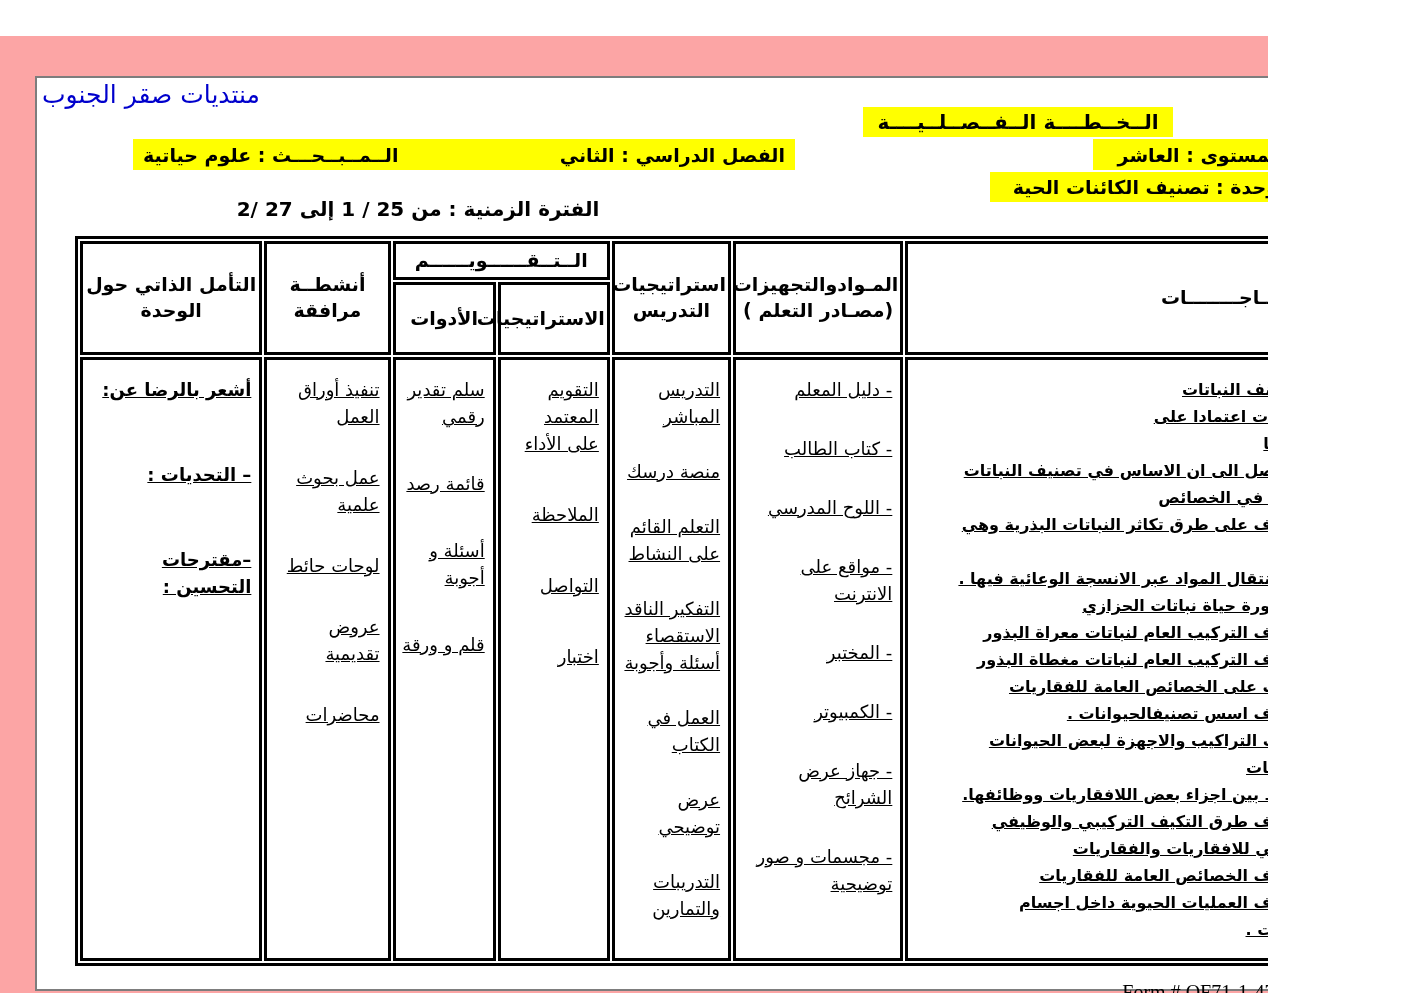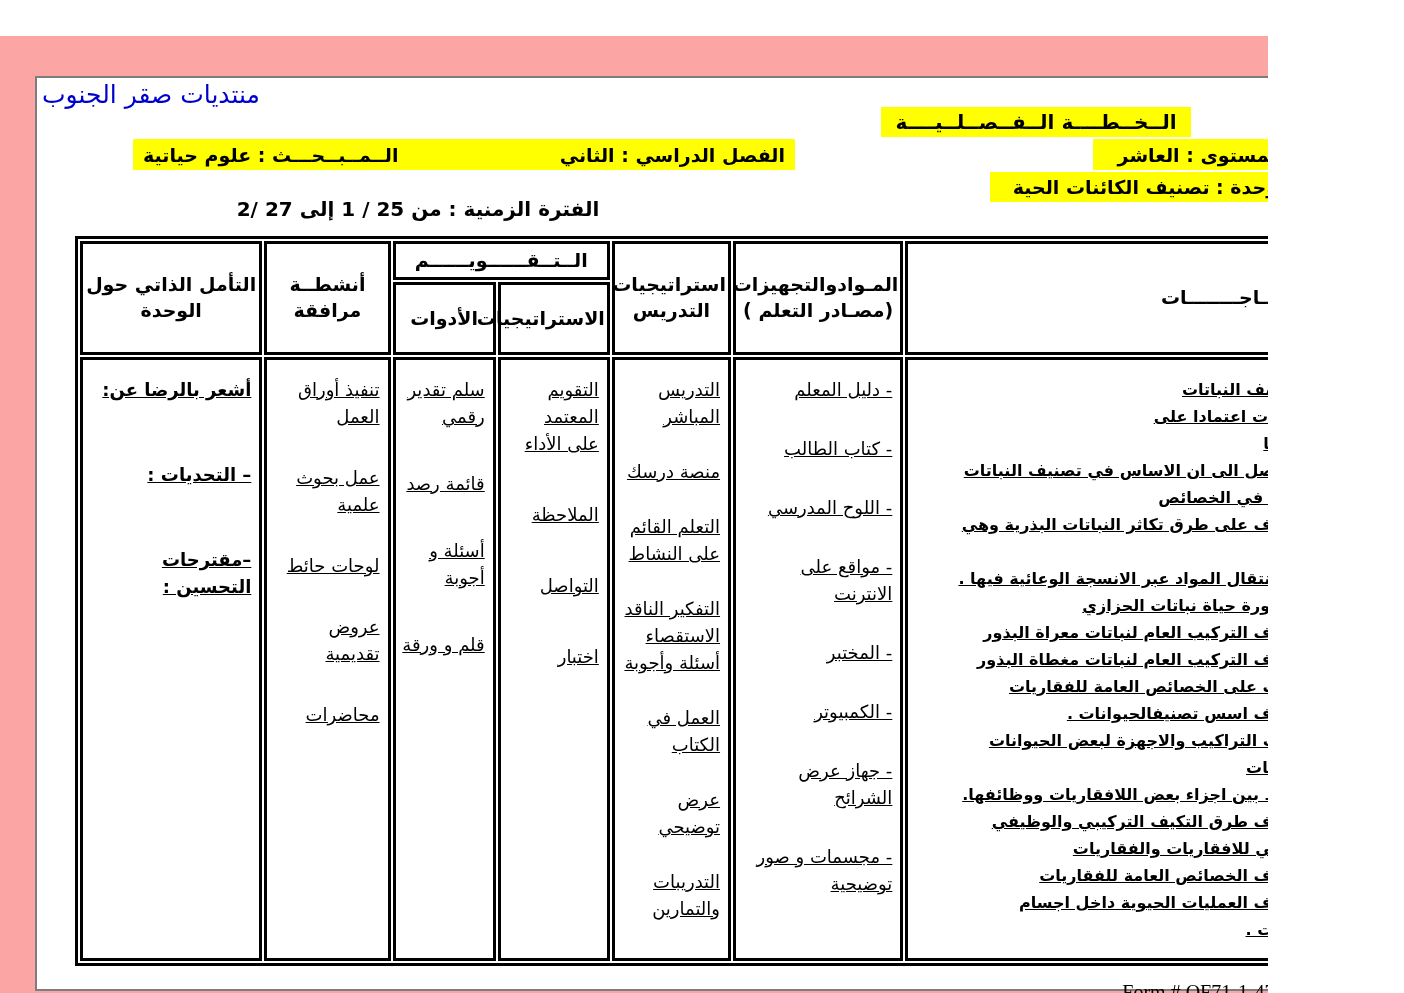--- a/index.html
+++ b/index.html
@@ -2,21 +2,21 @@
 <html lang="ar"><head>
 <meta charset="utf-8">
 <style>
   html,body{margin:0;padding:0;background:#fff;}
   .canvas{position:relative;width:1268px;height:993px;background:#fca5a5;overflow:hidden;
           font-family:"DejaVu Sans",sans-serif;color:#000;margin-top:36px;}
   .page-frame{position:absolute;left:35px;top:40px;width:1336px;height:911px;
               border:2px solid #7d7d7d;background:#fff;}
   .site-name{position:absolute;left:42px;top:44px;font-size:25px;direction:rtl;}
   .hl{background:#ffff00;}
-  .main-title{position:absolute;left:881px;top:71px;width:310px;height:30px;line-height:30px;
+  .main-title{position:absolute;left:863px;top:71px;width:310px;height:30px;line-height:30px;
               text-align:center;font-weight:bold;font-size:20px;direction:rtl;}
   .info-bar{position:absolute;top:103px;height:31px;display:flex;align-items:center;
             font-weight:bold;font-size:19px;direction:rtl;}
   .bar-subject-semester{left:133px;width:662px;justify-content:space-between;padding:0 10px;box-sizing:border-box;}
   .bar-class{left:1093px;width:290px;justify-content:center;}
   .bar-unit{position:absolute;left:990px;top:136px;width:393px;height:30px;display:flex;
             align-items:center;justify-content:center;font-weight:bold;font-size:19px;direction:rtl;}
   .period{position:absolute;left:228px;top:161px;width:380px;text-align:center;
           font-weight:bold;font-size:20px;direction:rtl;}
   .tbl-wrap{position:absolute;left:75px;top:200px;}

